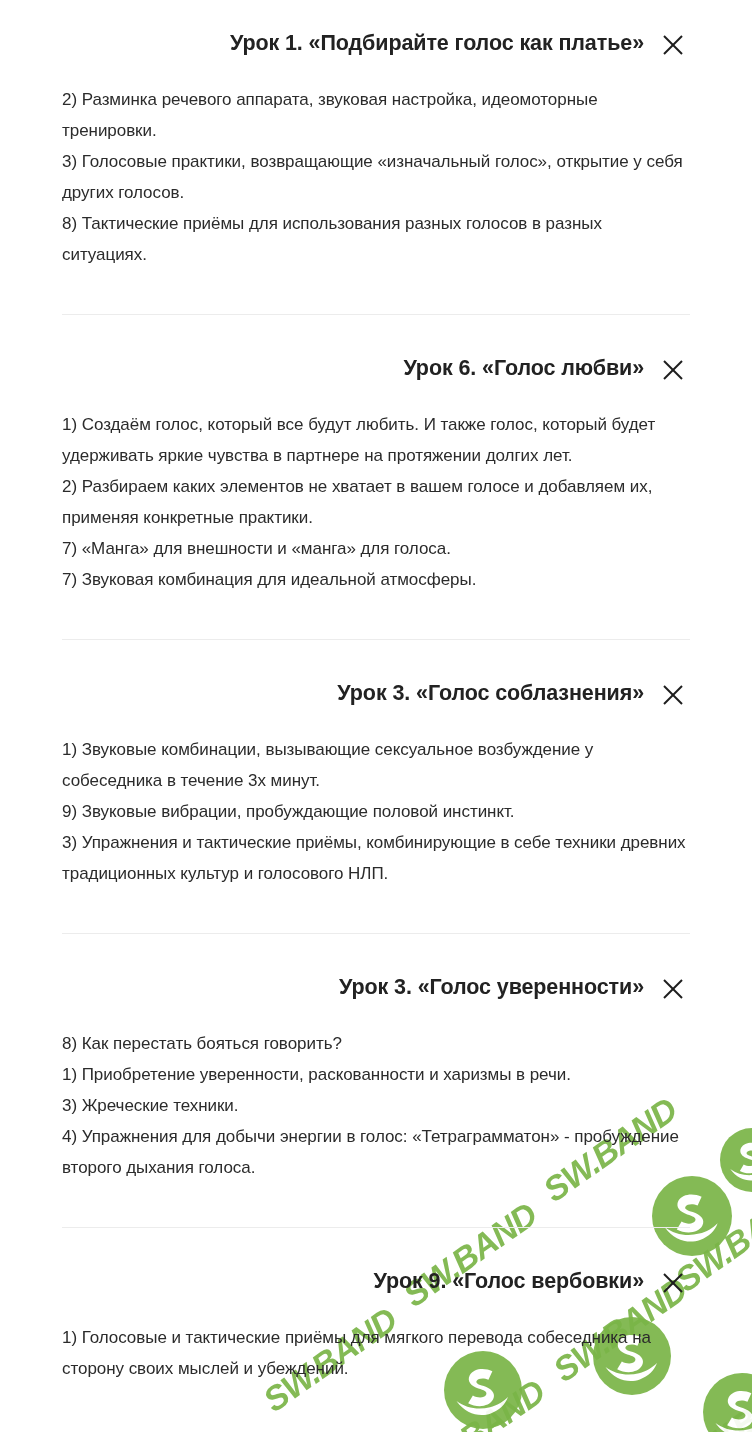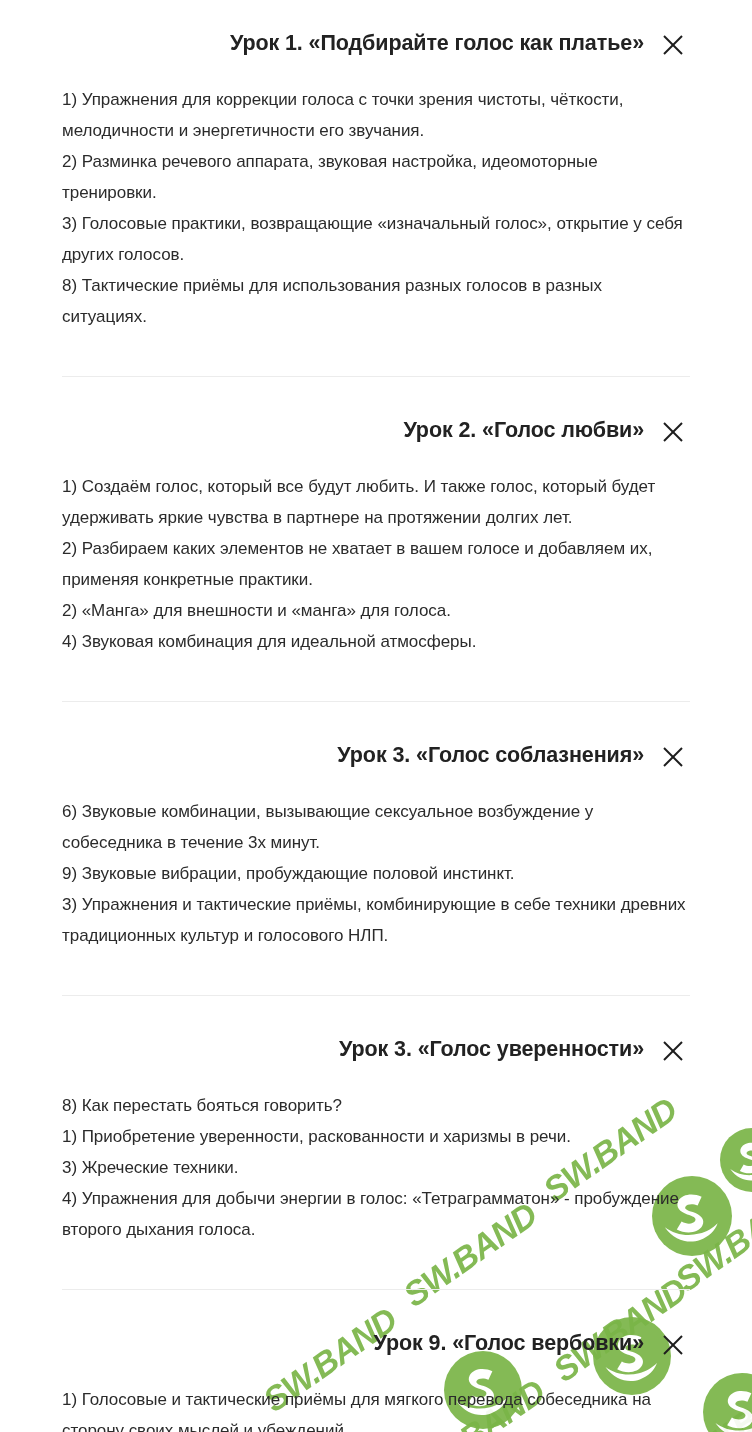--- a/index.html
+++ b/index.html
@@ -157,65 +157,64 @@
       <h2 class="lesson-title">Урок 1. «Подбирайте голос как платье»</h2>
       <button class="close-button" aria-label="Закрыть">
         <svg width="26" height="26" viewBox="0 0 26 26" aria-hidden="true">
           <line x1="4" y1="4" x2="22" y2="22" stroke="#1d1d1d" stroke-width="2"></line>
           <line x1="22" y1="4" x2="4" y2="22" stroke="#1d1d1d" stroke-width="2"></line>
         </svg>
       </button>
     </div>
     <div class="gap-title-body"></div>
     <div class="lesson-body">
-      <p>1) Упражнения для коррекции голоса с точки зрения чистоты, чёткости, мелодичности и энергетичности его звучания.</p>
       <p>2) Разминка речевого аппарата, звуковая настройка, идеомоторные тренировки.</p>
       <p>3) Голосовые практики, возвращающие «изначальный голос», открытие у себя других голосов.</p>
       <p>8) Тактические приёмы для использования разных голосов в разных ситуациях.</p>
     </div>
   </section>
   <div class="gap-body-div"></div>
   <hr class="divider">
   <div class="gap-div-title"></div>
 
   <section class="lesson">
     <div class="lesson-header">
-      <h2 class="lesson-title">Урок 2. «Голос любви»</h2>
+      <h2 class="lesson-title">Урок 6. «Голос любви»</h2>
       <button class="close-button" aria-label="Закрыть">
         <svg width="26" height="26" viewBox="0 0 26 26" aria-hidden="true">
           <line x1="4" y1="4" x2="22" y2="22" stroke="#1d1d1d" stroke-width="2"></line>
           <line x1="22" y1="4" x2="4" y2="22" stroke="#1d1d1d" stroke-width="2"></line>
         </svg>
       </button>
     </div>
     <div class="gap-title-body"></div>
     <div class="lesson-body">
       <p>1) Создаём голос, который все будут любить. И также голос, который будет удерживать яркие чувства в партнере на протяжении долгих лет.</p>
       <p>2) Разбираем каких элементов не хватает в вашем голосе и добавляем их, применяя конкретные практики.</p>
-      <p>2) «Манга» для внешности и «манга» для голоса.</p>
-      <p>4) Звуковая комбинация для идеальной атмосферы.</p>
+      <p>7) «Манга» для внешности и «манга» для голоса.</p>
+      <p>7) Звуковая комбинация для идеальной атмосферы.</p>
     </div>
   </section>
   <div class="gap-body-div"></div>
   <hr class="divider">
   <div class="gap-div-title"></div>
 
   <section class="lesson">
     <div class="lesson-header">
       <h2 class="lesson-title">Урок 3. «Голос соблазнения»</h2>
       <button class="close-button" aria-label="Закрыть">
         <svg width="26" height="26" viewBox="0 0 26 26" aria-hidden="true">
           <line x1="4" y1="4" x2="22" y2="22" stroke="#1d1d1d" stroke-width="2"></line>
           <line x1="22" y1="4" x2="4" y2="22" stroke="#1d1d1d" stroke-width="2"></line>
         </svg>
       </button>
     </div>
     <div class="gap-title-body"></div>
     <div class="lesson-body">
-      <p>6) Звуковые комбинации, вызывающие сексуальное возбуждение у собеседника в течение 3х минут.</p>
+      <p>1) Звуковые комбинации, вызывающие сексуальное возбуждение у собеседника в течение 3х минут.</p>
       <p>9) Звуковые вибрации, пробуждающие половой инстинкт.</p>
       <p>3) Упражнения и тактические приёмы, комбинирующие в себе техники древних традиционных культур и голосового НЛП.</p>
     </div>
   </section>
   <div class="gap-body-div"></div>
   <hr class="divider">
   <div class="gap-div-title"></div>
 
   <section class="lesson">
     <div class="lesson-header">

